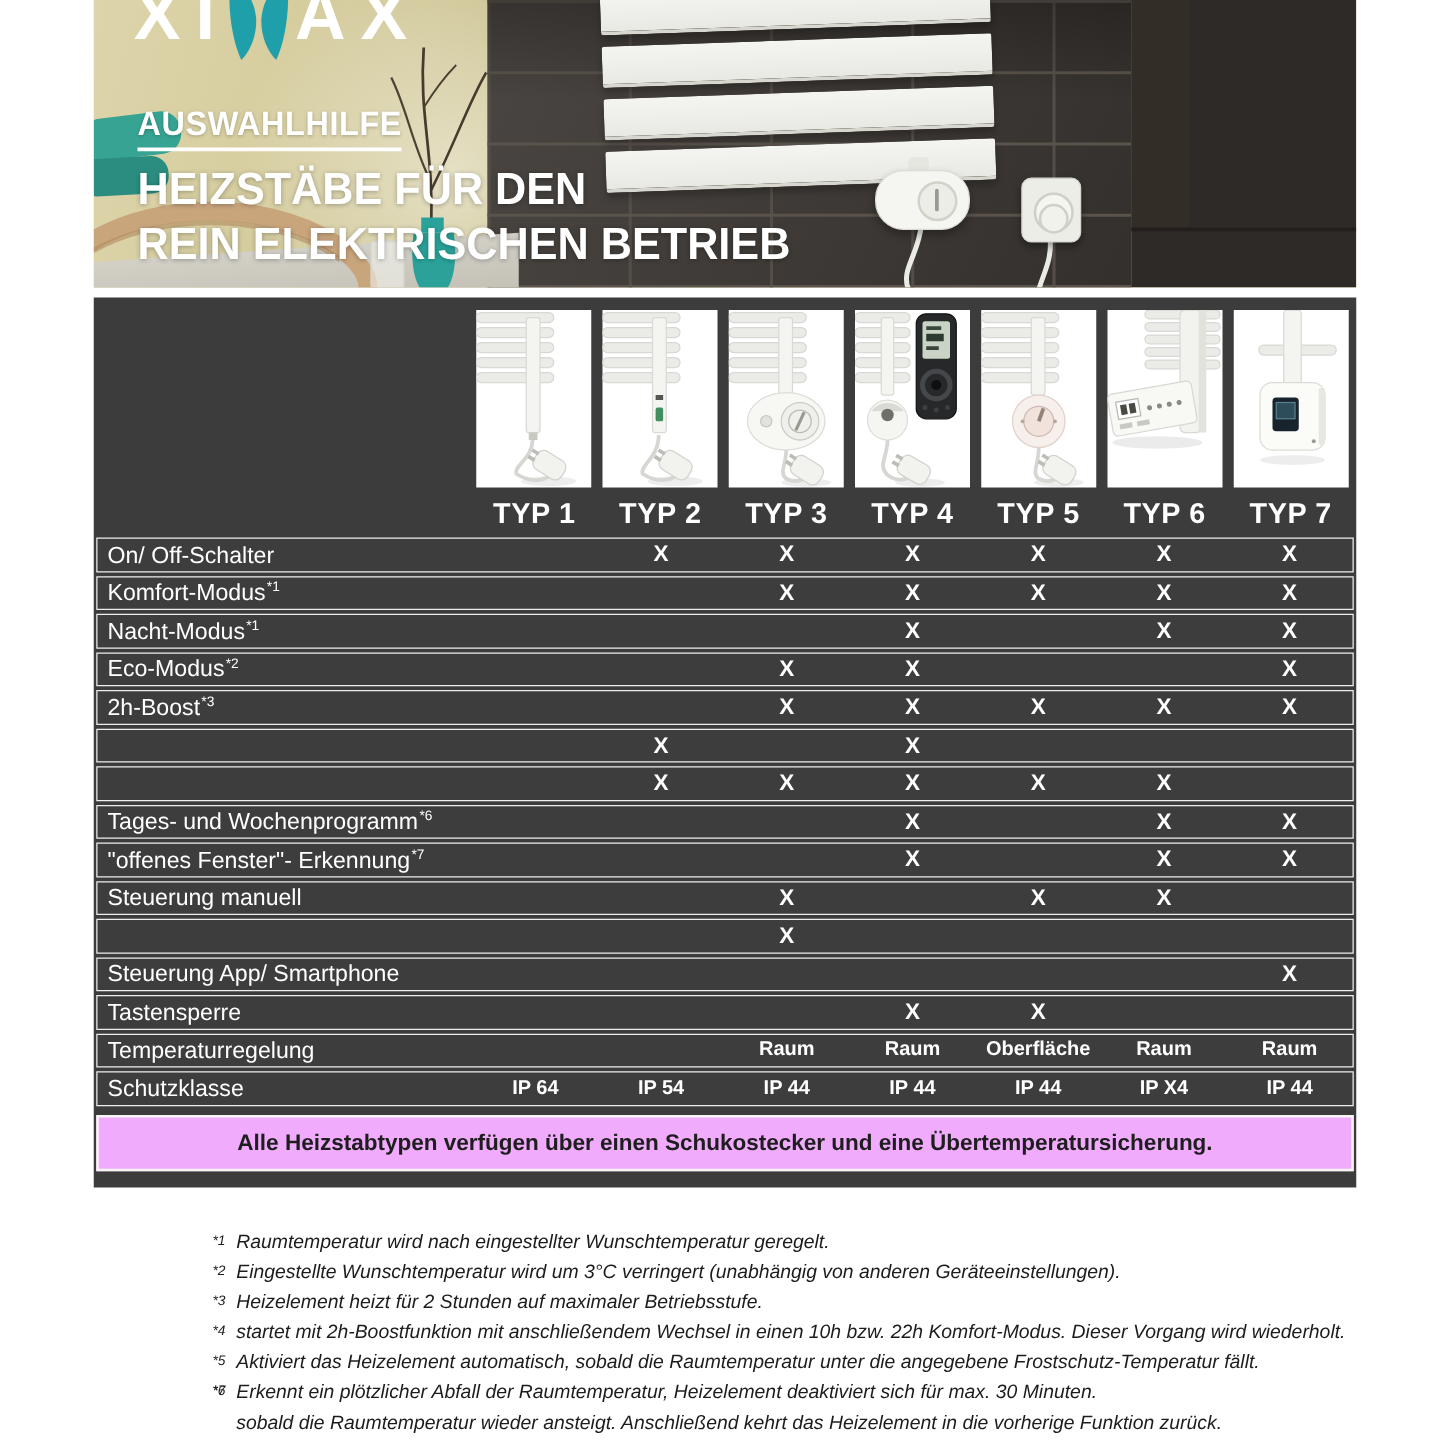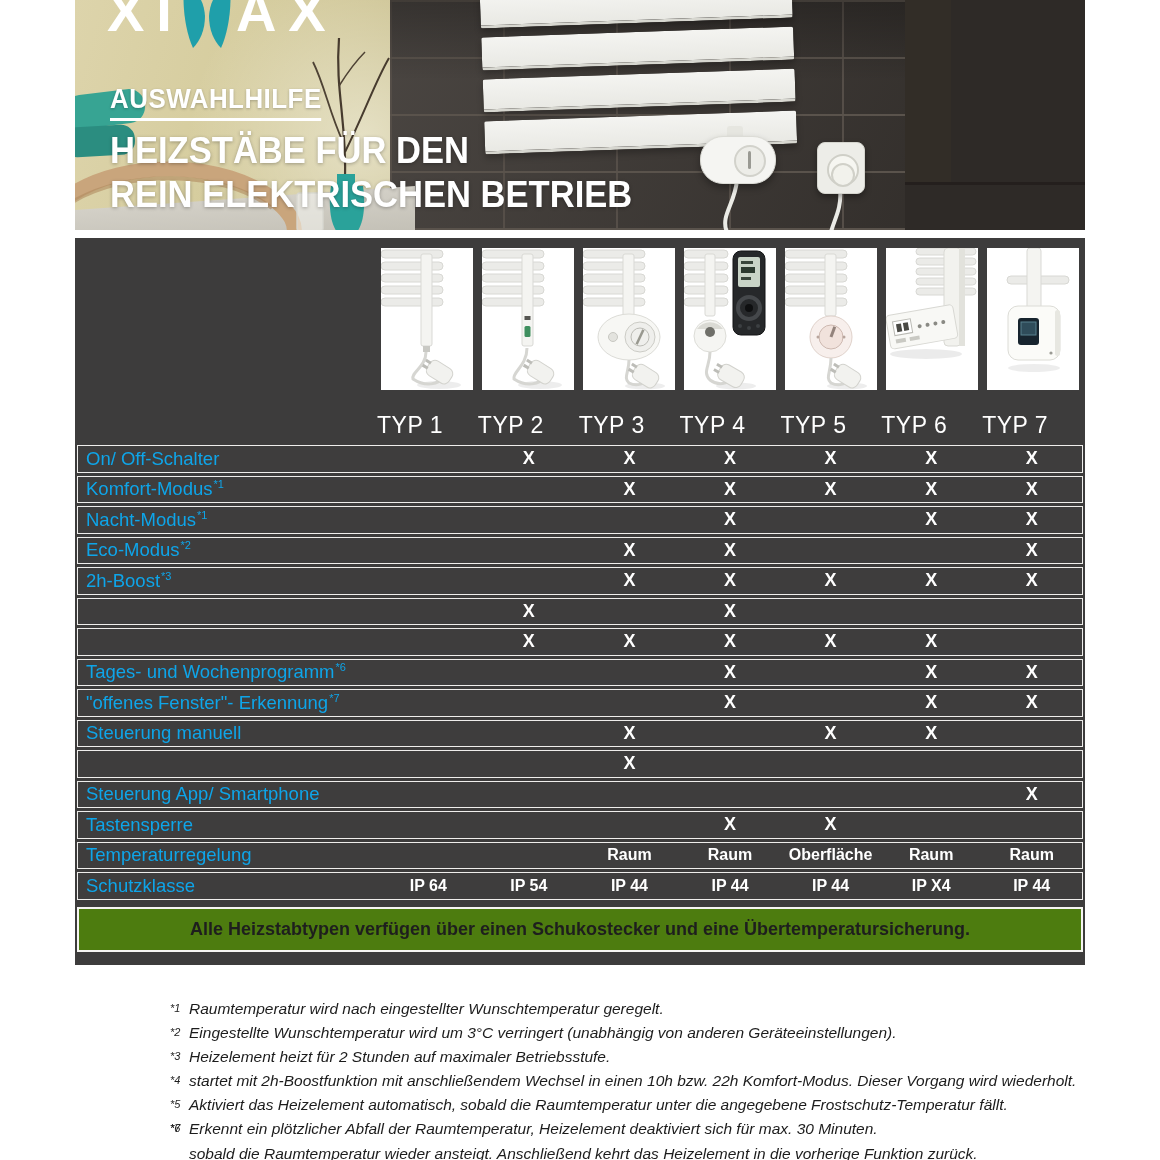--- a/index.html
+++ b/index.html
@@ -51,29 +51,29 @@
     border-bottom:3px solid #fff;padding-bottom:3px;text-shadow:0 1px 3px rgba(0,0,0,.25);}
   .h-line{font-size:36px;font-weight:800;line-height:43px;margin-top:8px;
     text-shadow:0 1px 4px rgba(0,0,0,.3);white-space:nowrap;}
   .h-line.l2{margin-top:1px;}
 
   
   .panel{margin-top:8px;background:#3d3c3c;padding:10px 2px 13px;}
   .grid{display:grid;grid-template-columns:300px repeat(7,1fr);}
   .hcell{display:flex;align-items:center;justify-content:center;}
   .thumb{width:92px;height:142px;background:#fff;}
-  .tlabel{color:#fff;font-weight:400;font-size:23px;padding:22px 0 6px;letter-spacing:.5px;}
+  .tlabel{color:#fff;font-weight:700;font-size:23px;text-align:center;padding:7px 0 6px;letter-spacing:.5px;}
   .frow{display:grid;grid-template-columns:300px repeat(7,1fr);align-items:center;
     height:27.5px;margin-bottom:3px;background:#3e3d3d;border:1.5px solid #efeeec;box-sizing:border-box;}
-  .flabel{color:#0ea5e9;font-size:18.5px;padding-left:8px;white-space:nowrap;}
+  .flabel{color:#ffffff;font-size:18.5px;padding-left:8px;white-space:nowrap;}
   .flabel sup{font-size:11px;line-height:0;margin-left:1px;}
   .fcell{text-align:center;color:#fff;}
   .fcell.xmark{font-weight:700;font-size:18px;}
   .fcell.tval{font-weight:700;font-size:16px;}
-  .note{margin-top:7px;height:45px;background:#4d7c0f;border:2px solid #f6f5f2;box-sizing:border-box;
+  .note{margin-top:7px;height:45px;background:#f0abfc;border:2px solid #f6f5f2;box-sizing:border-box;
     display:flex;align-items:center;justify-content:center;}
   .note span{font-weight:700;font-size:18px;color:#1e1e1e;}
 
   
   .footnotes{margin:36px 0 0 95px;width:905px;color:#1c1c1c;}
   .fn{position:relative;margin:0 0 8.2px;padding-left:19px;font-style:italic;font-size:15.5px;line-height:16px;
       white-space:nowrap;}
   .fn sup{position:absolute;left:0;top:-1px;font-size:11px;font-style:italic;}
 </style>
 </head>

